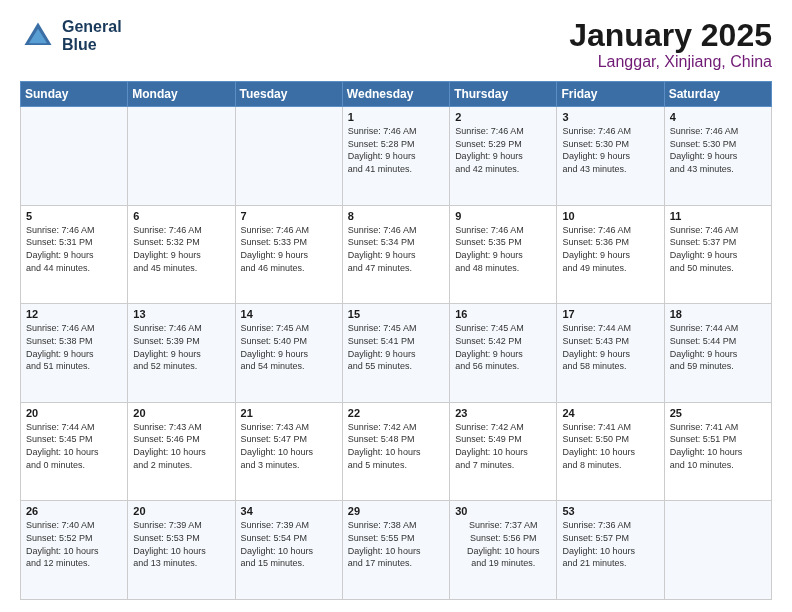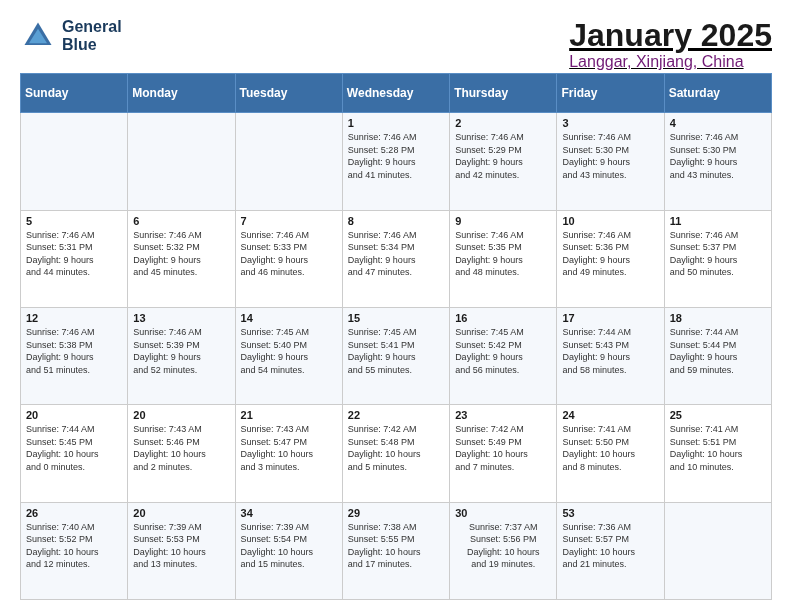--- a/index.html
+++ b/index.html
@@ -14,41 +14,41 @@
       width: 792px;
       height: 612px;
       padding: 18px 20px 12px 20px;
       display: flex;
       flex-direction: column;
     }
     .header {
       display: flex;
       justify-content: space-between;
       align-items: flex-start;
-      margin-bottom: 2px;
+      margin-bottom: 10px;
     }
     .logo {
       display: flex;
       align-items: center;
       gap: 6px;
     }
     .logo-text {
       display: flex;
       flex-direction: column;
       font-size: 16px;
       font-weight: bold;
       color: #1a3a5c;
       line-height: 1.1;
     }
     .logo-icon {
       width: 36px;
       height: 36px;
     }
     .title-block {
-      text-decoration: underline;
+      text-align: right;
     }
     .title-block h1 {
       font-size: 32px;
       font-weight: bold;
       color: #1a1a1a;
       line-height: 1.1;
     }
     .title-block h2 {
       font-size: 16px;
       font-weight: normal;
@@ -59,21 +59,21 @@
       border: 1px solid #ccc;
       border-collapse: collapse;
       width: 100%;
       table-layout: fixed;
     }
     .calendar thead tr th {
       background-color: #3a6ea5;
       color: #fff;
       font-size: 12px;
       font-weight: bold;
-      padding: 12px 4px;
+      padding: 5px 4px;
       text-align: left;
       border: 1px solid #5a8ec5;
     }
     .calendar tbody tr td {
       border: 1px solid #ccc;
       vertical-align: top;
       padding: 4px 5px;
       font-size: 9.5px;
       color: #222;
       height: 80px;

